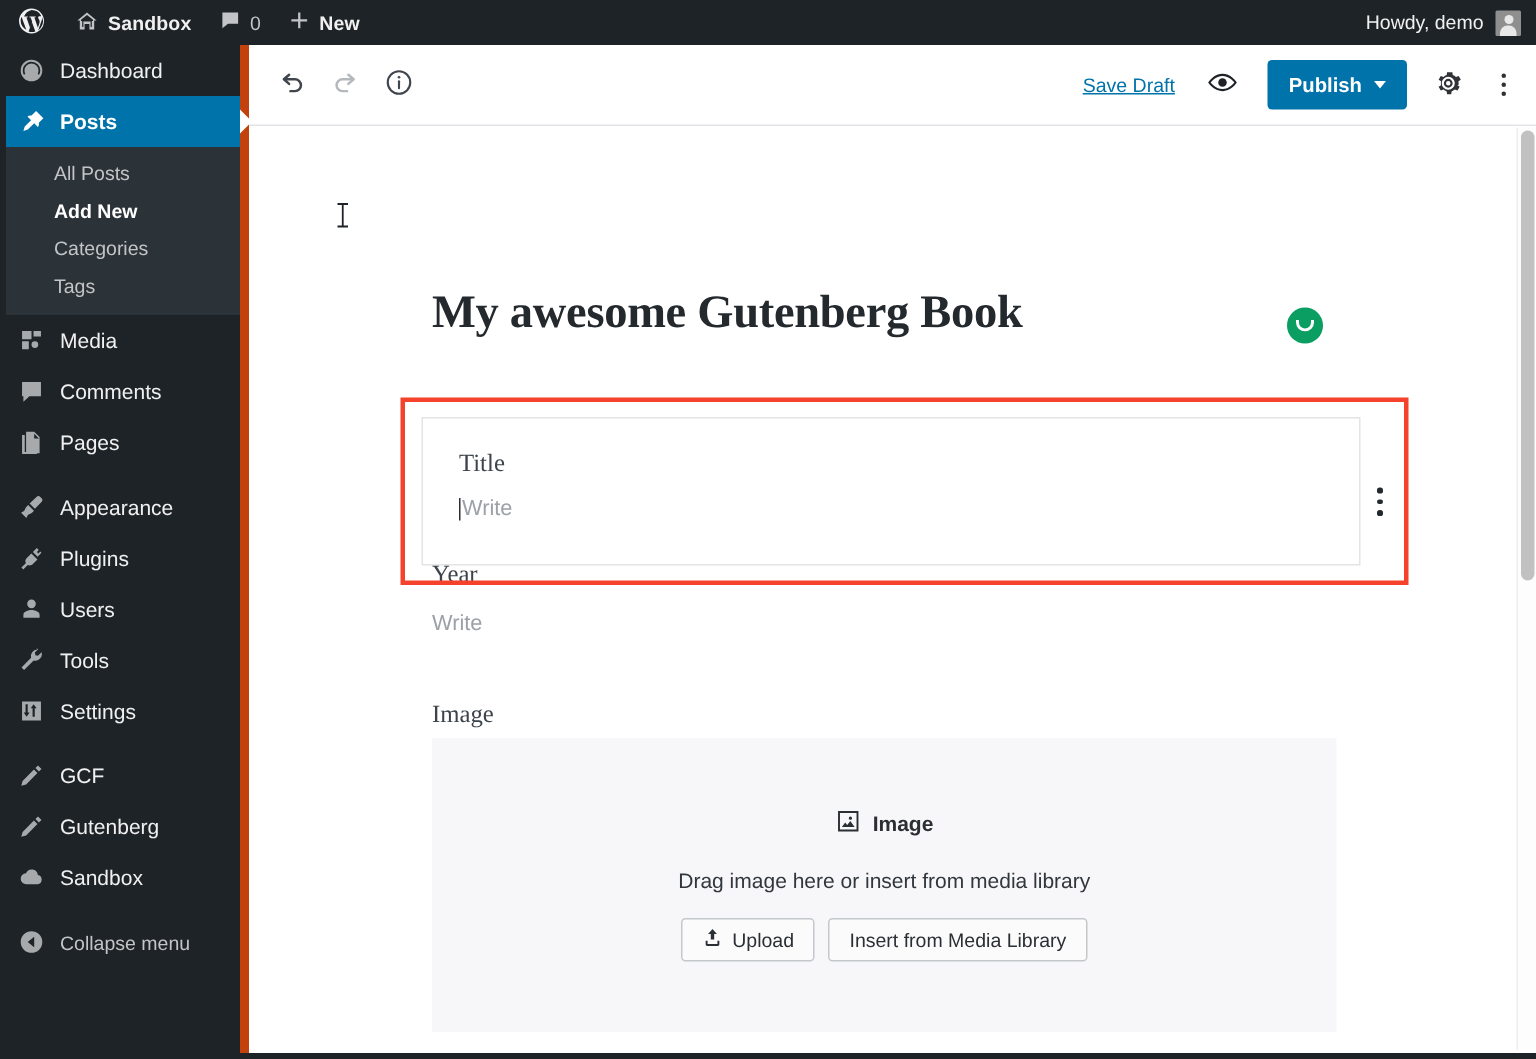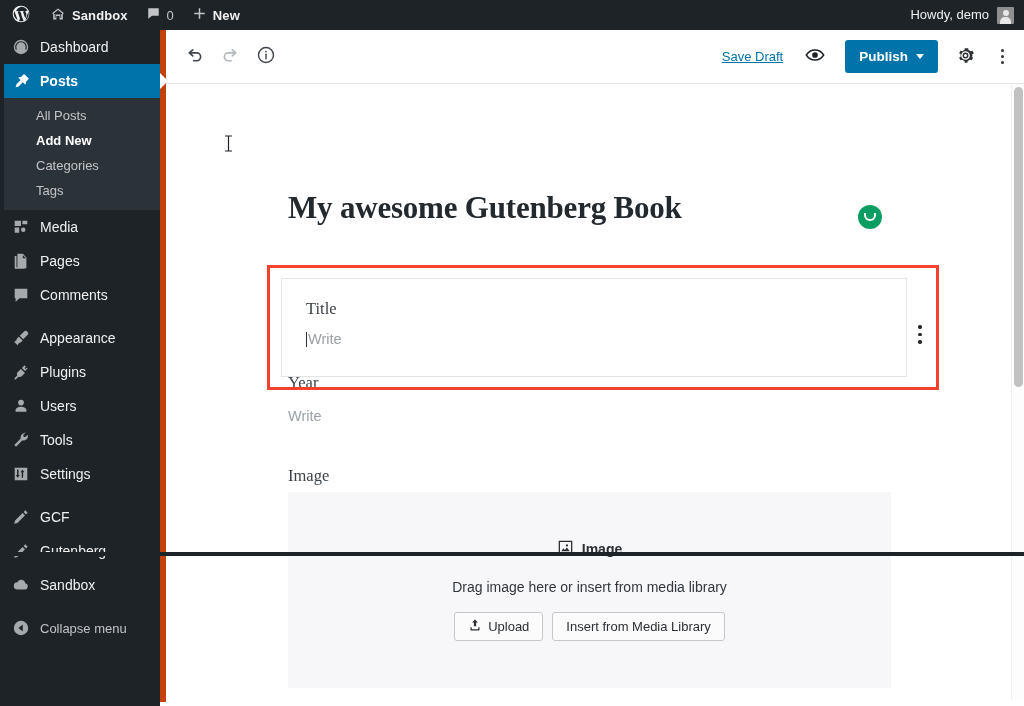--- a/index.html
+++ b/index.html
@@ -4,21 +4,21 @@
 <style>
   * { box-sizing: border-box; margin: 0; padding: 0; }
   html, body {
     width: 1024px; height: 706px;
     font-family: "Liberation Sans", sans-serif;
     background: #ffffff;
     overflow: hidden;
   }
   #app {
     position: relative;
-    width: 1024px; height: 556px;
+    width: 1024px; height: 706px;
     background: #0f172a;
   }
 
   
   .adminbar {
     position: absolute; top: 0; left: 0;
     width: 1024px; height: 30px;
     background: #1d2327;
     display: flex; align-items: center;
     color: #f0f0f1;
@@ -347,33 +347,33 @@
         <svg width="18" height="18" viewBox="0 0 20 20" fill="currentColor">
           <path d="M3 3h7v6H3V3zm8.5 0H17v4h-5.5V3zM3 10.5h5v6H3v-6zm7 2.5a2.5 2.5 0 1 0 5 0 2.5 2.5 0 0 0-5 0z"></path>
         </svg>
       </span>
       <span>Media</span>
     </a>
 
     <a class="menu-item">
       <span class="mi-icon">
         <svg width="18" height="18" viewBox="0 0 20 20" fill="currentColor">
+          <path d="M3 3h14v10.5H8.5L4 17.5V13.5H3V3z"></path>
+        </svg>
+      </span>
+      <span>Comments</span>
+    </a>
+
+    <a class="menu-item">
+      <span class="mi-icon">
+        <svg width="18" height="18" viewBox="0 0 20 20" fill="currentColor">
           <path d="M6 2h6l4 4v12H6V2zm6 1.5V7h3.5L12 3.5zM3 4.5h2V17h9v1.5H3V4.5z"></path>
         </svg>
       </span>
       <span>Pages</span>
-    </a>
-
-    <a class="menu-item">
-      <span class="mi-icon">
-        <svg width="18" height="18" viewBox="0 0 20 20" fill="currentColor">
-          <path d="M3 3h14v10.5H8.5L4 17.5V13.5H3V3z"></path>
-        </svg>
-      </span>
-      <span>Comments</span>
     </a>
 
     <div class="menu-gap"></div>
 
     <a class="menu-item">
       <span class="mi-icon">
         <svg width="18" height="18" viewBox="0 0 20 20" fill="currentColor">
           <path d="M16.5 2.5c-.9-.9-2-.6-2.8.1L8.6 7.4l3.9 3.9 4.9-5c.8-.8 1-1.9.1-2.8l-1-1zM7.6 8.6l-1.3 1.2c-1 1-1 2.2-1.7 3-.5.6-1.5.9-2.3 1.4l3.9 3.9c.5-.8.8-1.8 1.4-2.3.8-.7 2-.7 3-1.7l1.2-1.3-4.2-4.2z"></path>
         </svg>
       </span>

